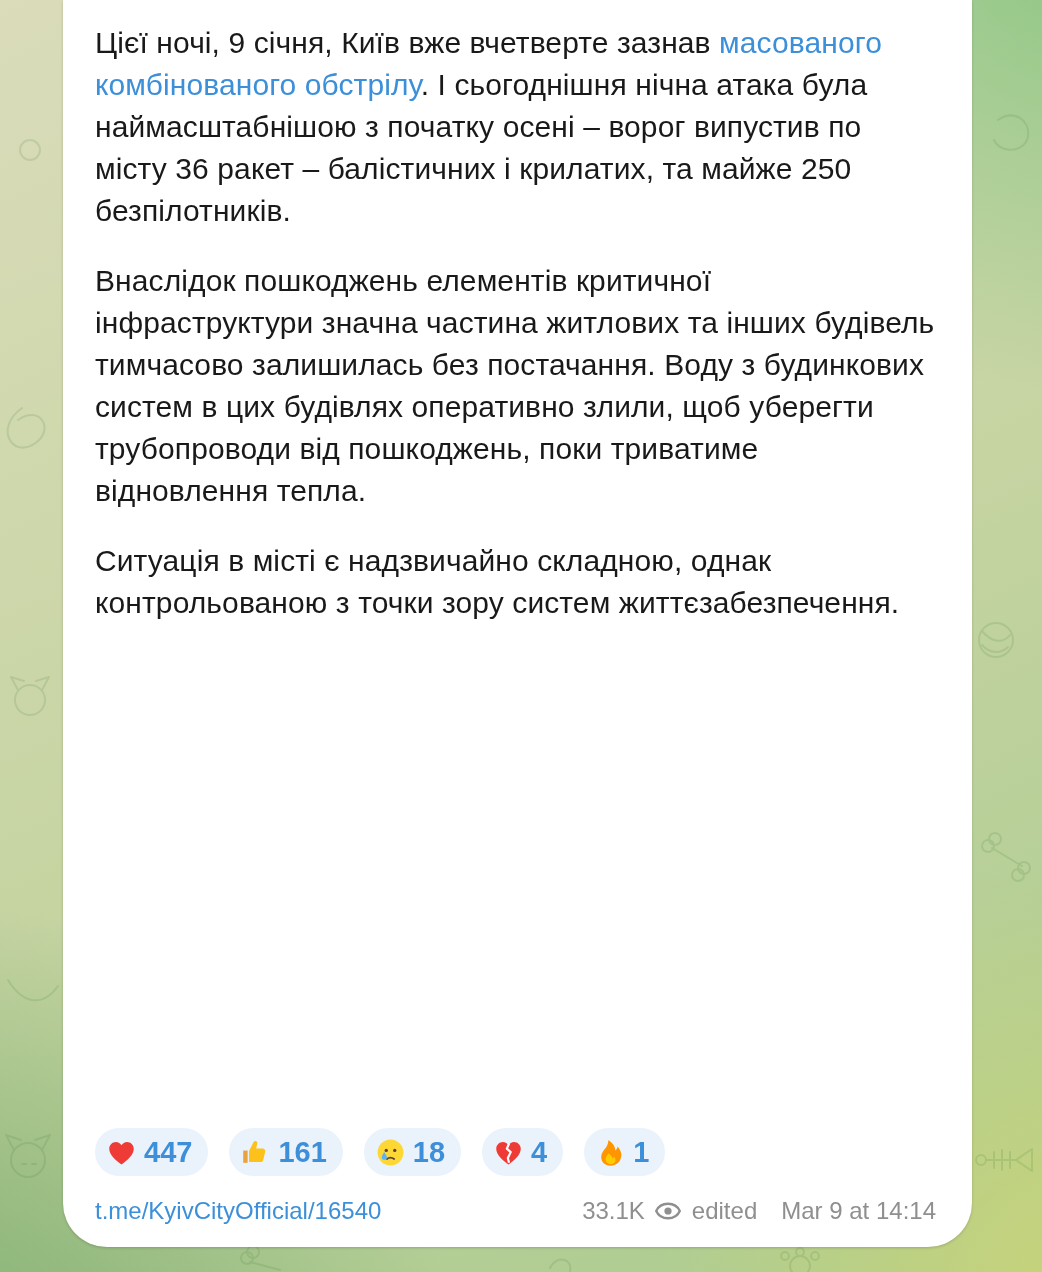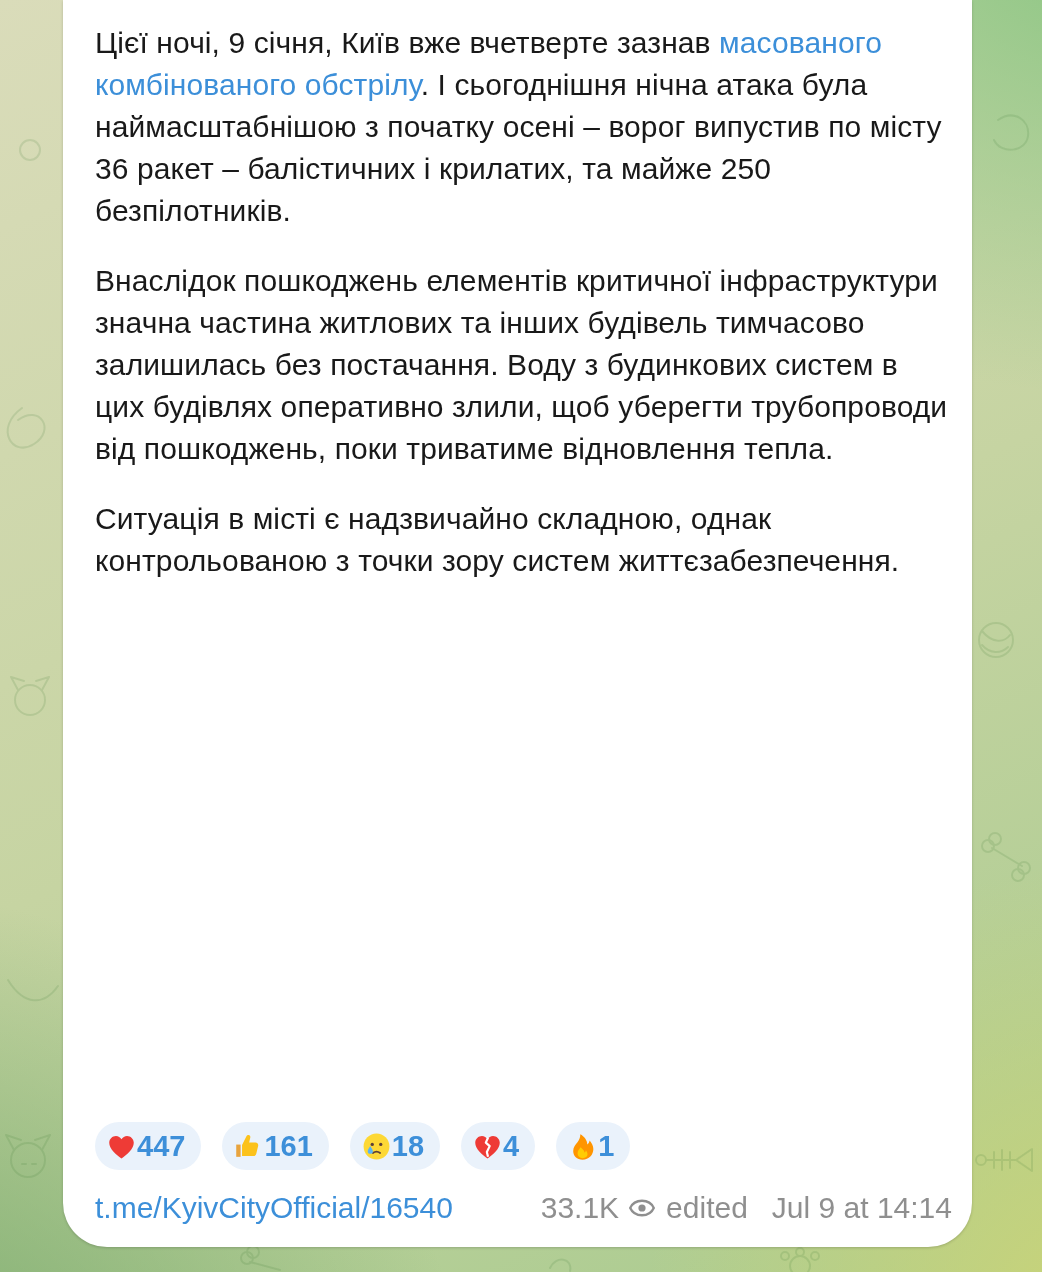--- a/index.html
+++ b/index.html
@@ -15,51 +15,51 @@
   }
   .doodles { position: absolute; inset: 0; z-index: 0; }
 
   .bubble {
     position: absolute; left: 63px; top: 0;
     width: 909px; height: 1247px;
     background: #ffffff;
     border-radius: 0 0 44px 44px;
     box-shadow: 0 1px 3px rgba(0,0,0,0.18);
     box-sizing: border-box;
-    padding: 22px 20px 22px 32px;
+    padding: 22px 36px 22px 32px;
     z-index: 1;
     display: flex; flex-direction: column;
   }
 
   .message-text {
     font-size: 30px; line-height: 42px;
     color: #191919;
     letter-spacing: 0.1px;
   }
   .para { margin: 0; }
   .para + .para { margin-top: 28px; }
   .inline-link { color: #3c8fd9; cursor: pointer; }
 
   .bottom-group { margin-top: auto; }
 
   .reactions { display: flex; align-items: center; gap: 21px; }
   .pill {
     height: 48px; border-radius: 24px;
     background: #eaf2fb;
     display: flex; align-items: center;
-    padding: 0 16px 0 11px; gap: 0;
+    padding: 0 16px 0 11px; gap: 7px;
     cursor: pointer;
   }
   .pill svg { width: 31px; height: 31px; display: block; }
   .pill .count { color: #3d8fd9; font-weight: 700; font-size: 29px; }
 
   .footer {
     display: flex; align-items: center;
     margin-top: 21px;
-    font-size: 30px;
+    font-size: 24px;
   }
   .post-link { color: #3c8fd9; cursor: pointer; }
   .meta { margin-left: auto; display: flex; align-items: center; color: #8f8f8f; }
   .meta .views { margin-right: 9px; }
   .meta .eye svg { width: 28px; height: 28px; display: block; }
   .meta .edited { margin-left: 10px; }
   .meta .time { margin-left: 24px; }
 </style>
 </head>
 <body>
@@ -165,18 +165,18 @@
       <span class="post-link">t.me/KyivCityOfficial/16540</span>
       <span class="meta">
         <span class="views">33.1K</span>
         <span class="eye">
           <svg viewBox="0 0 24 24" width="28" height="28">
               <path d="M12 5.8C7.4 5.8 3.5 8.4 1.9 12c1.6 3.6 5.5 6.2 10.1 6.2s8.5-2.6 10.1-6.2C20.5 8.4 16.6 5.8 12 5.8z" fill="none" stroke="#8f8f8f" stroke-width="2"></path>
               <circle cx="12" cy="12" r="3.1" fill="#8f8f8f"></circle>
             </svg>
         </span>
         <span class="edited">edited</span>
-        <span class="time">Jul 9 at 14:14</span>
+        <span class="time">Mar 9 at 14:14</span>
       </span>
     </div>
 
   </div>
 </div>
 
 </body></html>

